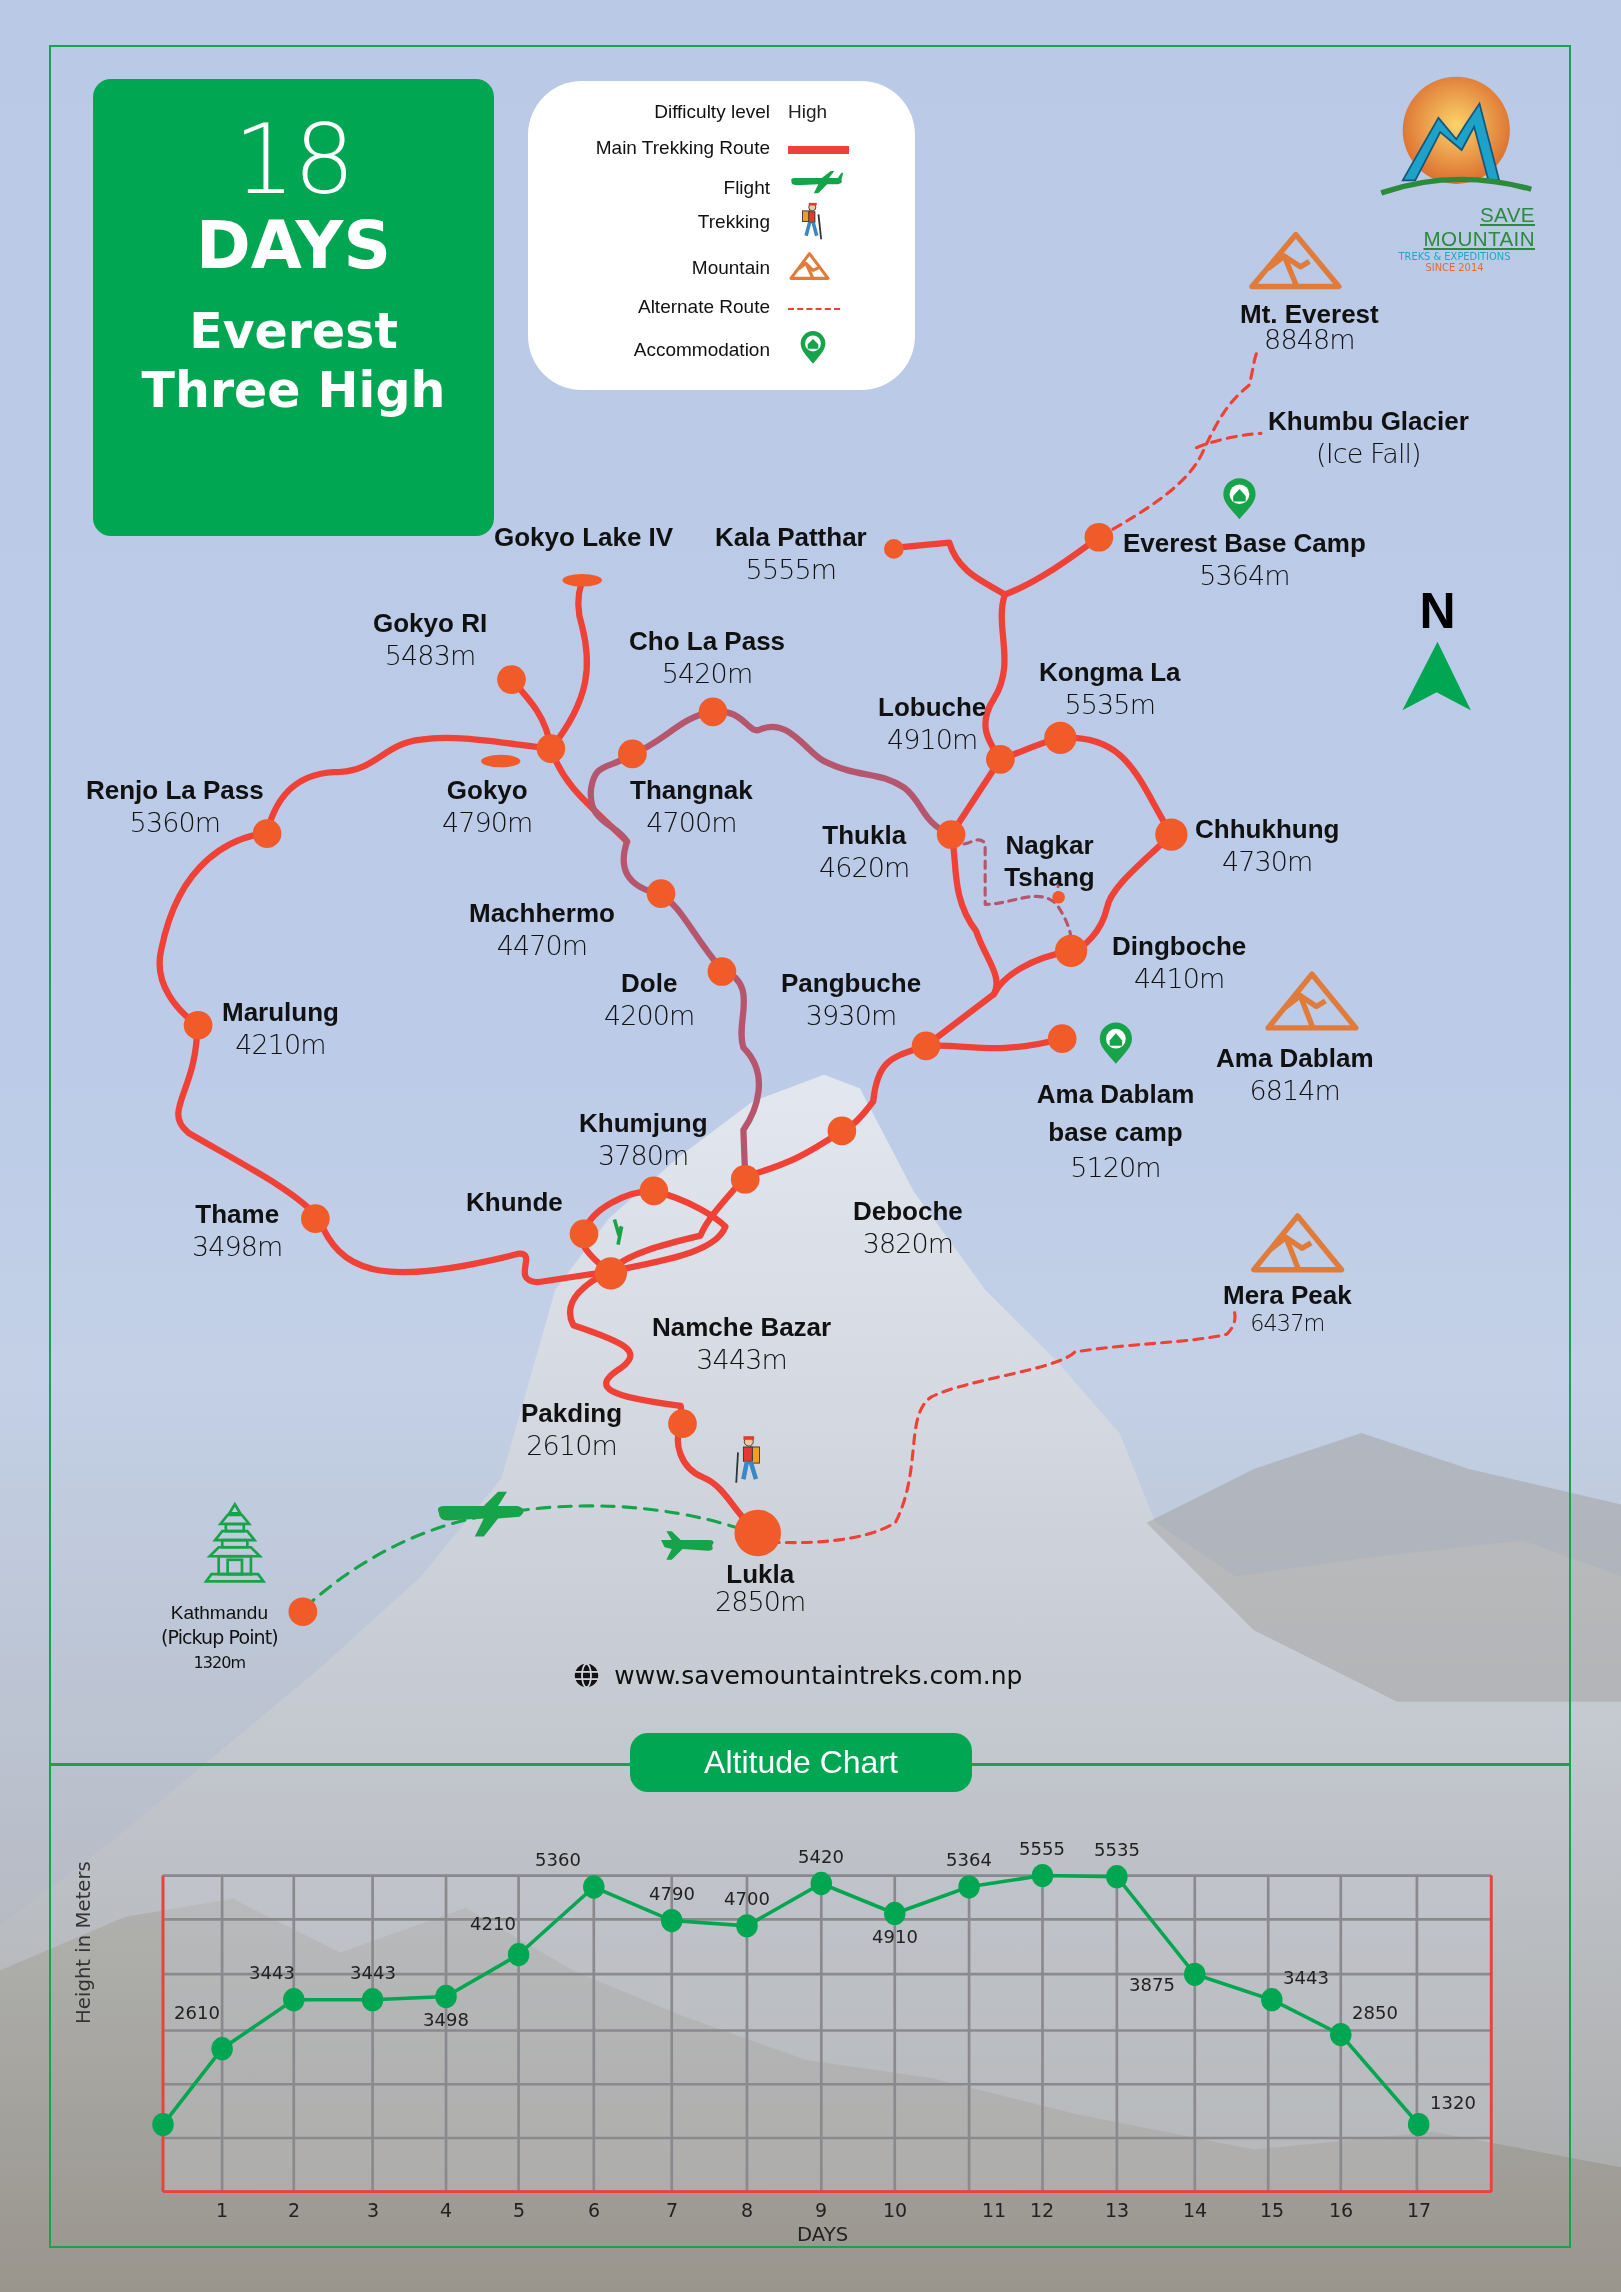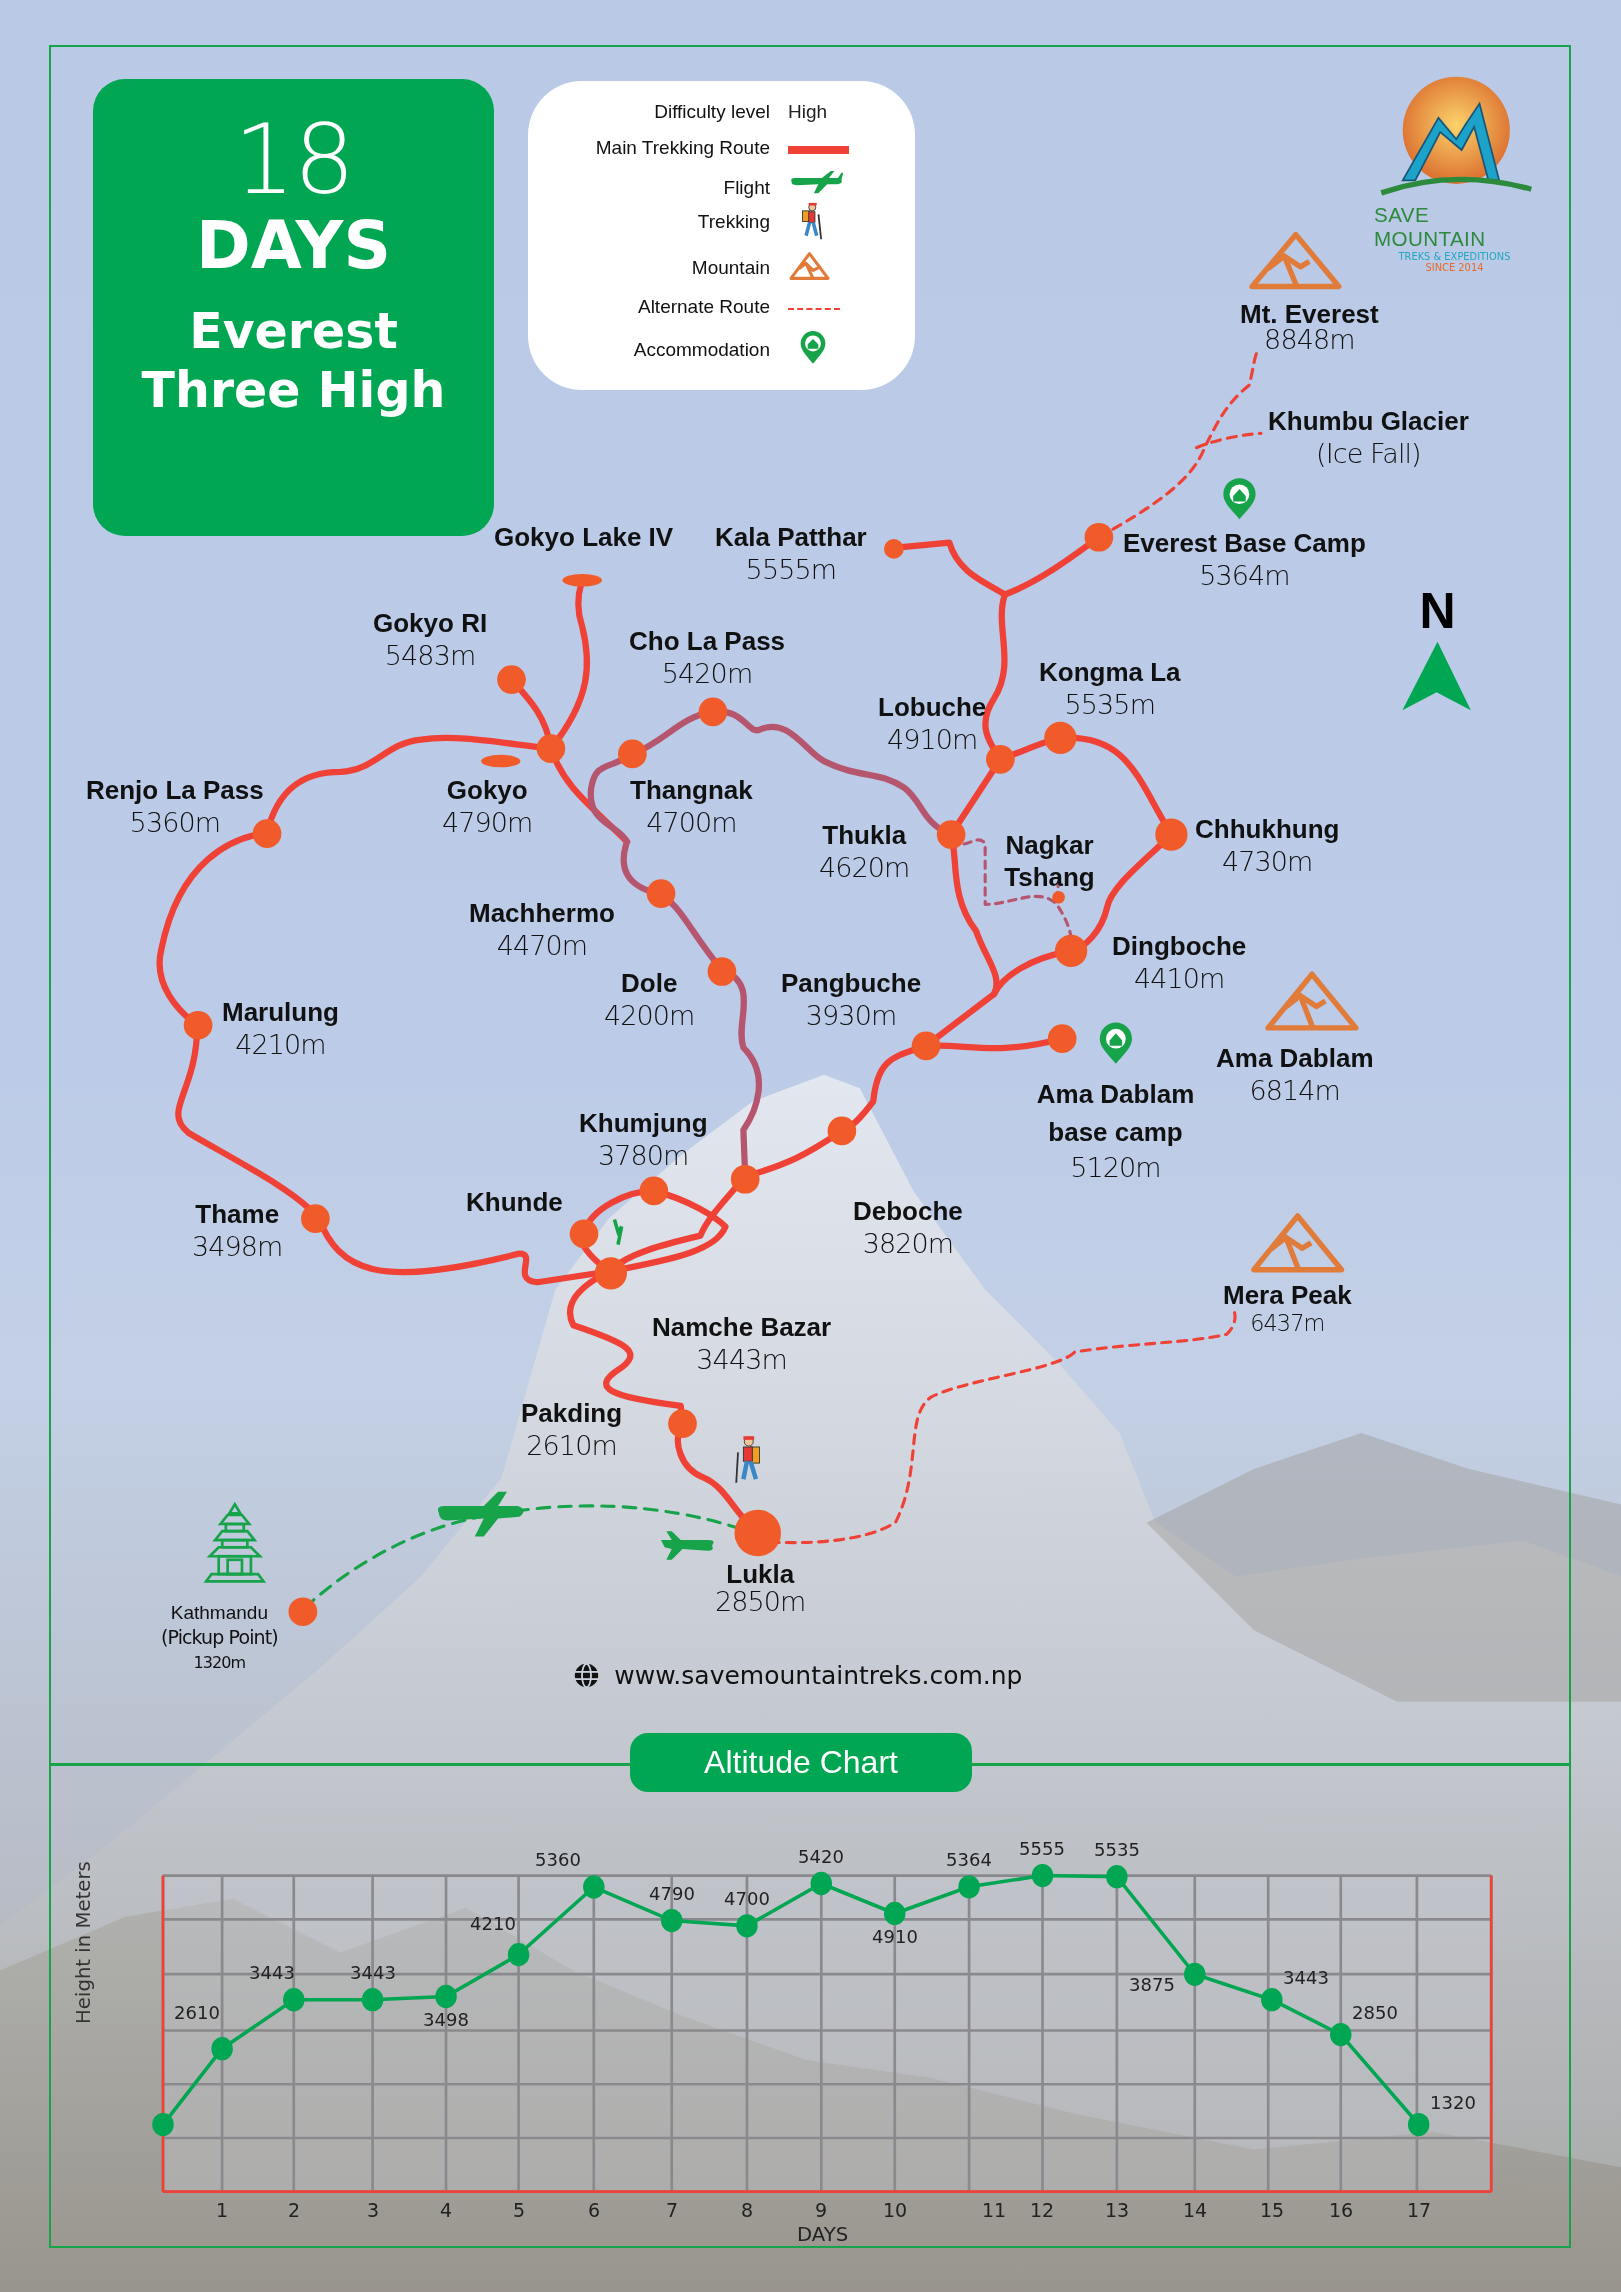--- a/index.html
+++ b/index.html
@@ -3,33 +3,33 @@
 <meta charset="utf-8">
 <style>
   html,body{margin:0;padding:0;}
   body{width:1622px;height:2293px;position:relative;overflow:hidden;
     font-family:"DejaVu Sans","Liberation Sans",sans-serif;
     background:linear-gradient(180deg,#b9c9e6 0%,#bccbe8 45%,#c3d0e6 60%,#b9bfca 80%,#a9a9a6 100%);}
   .abs{position:absolute;}
   #bg-mountain{position:absolute;left:0;top:0;}
   #frame{position:absolute;left:49px;top:45px;width:1522px;height:2203px;border:2.7px solid #17a34a;box-sizing:border-box;}
   #chart-divider{position:absolute;left:49px;top:1763px;width:1522px;height:2.7px;background:#17a34a;}
-  .title-box{position:absolute;left:93px;top:79px;width:401px;height:457px;background:#00a651;border-radius:32px;color:#fff;text-align:center;}
+  .title-box{position:absolute;left:93px;top:79px;width:401px;height:457px;background:#00a651;border-radius:18px;color:#fff;text-align:center;}
   .title-box .days-num{font-family:"DejaVu Sans",sans-serif;font-weight:300;font-size:97px;line-height:1;margin-top:32px;letter-spacing:-1.8px;}
   .title-box .days-label{font-weight:bold;font-size:66px;line-height:1;margin-top:5.4px;}
   .title-box .trek-name{font-weight:bold;font-size:49px;line-height:59px;margin-top:23px;}
   .legend{position:absolute;left:528px;top:81px;width:387px;height:309px;background:#fff;border-radius:54px;}
   .legend-row{position:absolute;left:0;width:242px;text-align:right;font-size:19px;color:#111;font-family:"Liberation Sans",sans-serif;}
   .legend-icon{position:absolute;left:260px;}
   .place{position:absolute;text-align:center;color:#111;white-space:nowrap;}
   .place .name{font-weight:bold;font-size:26px;font-family:"Liberation Sans",sans-serif;line-height:32px;}
   .place .alt{font-size:27px;font-weight:300;font-family:"DejaVu Sans",sans-serif;line-height:34px;letter-spacing:-0.9px;}
   .place.small .name,.place.small .alt{font-weight:normal;font-size:19px;line-height:25px;}
   .logo{position:absolute;left:1374px;top:75px;width:161px;}
-  .logo .brand{font-size:20.6px;color:#2c8a3c;text-align:left;font-family:"Liberation Sans",sans-serif;letter-spacing:0.4px;}
+  .logo .brand{font-size:20.6px;color:#2c8a3c;text-align:right;font-family:"Liberation Sans",sans-serif;letter-spacing:0.4px;text-decoration:underline;}
   .logo .sub{font-size:9.9px;color:#20a7c4;text-align:center;}
   .logo .since{font-size:9.9px;color:#e86a2a;text-align:center;}
   .north{position:absolute;left:1397px;top:582px;width:81px;text-align:center;}
   .north .n{font-weight:bold;font-size:50px;color:#000;font-family:"Liberation Sans",sans-serif;}
   .website{position:absolute;left:573px;top:1661px;font-size:25px;color:#111;font-family:"DejaVu Sans",sans-serif;display:flex;align-items:center;gap:14.3px;}
   .chart-pill{position:absolute;left:630px;top:1733px;width:342px;height:59px;background:#00a651;border-radius:18px;color:#fff;font-size:32px;text-align:center;line-height:59px;font-family:"Liberation Sans",sans-serif;}
   .chart-area{position:absolute;left:0;top:0;}
   .tick{position:absolute;font-size:19px;color:#222;transform:translateX(-50%);font-family:"DejaVu Sans",sans-serif;}
   .ptlabel{position:absolute;font-size:18px;color:#222;transform:translateX(-50%);font-family:"DejaVu Sans",sans-serif;}
   .ylabel{position:absolute;left:72px;top:2024px;transform:rotate(-90deg);transform-origin:left top;font-size:19.7px;color:#333;white-space:nowrap;}

